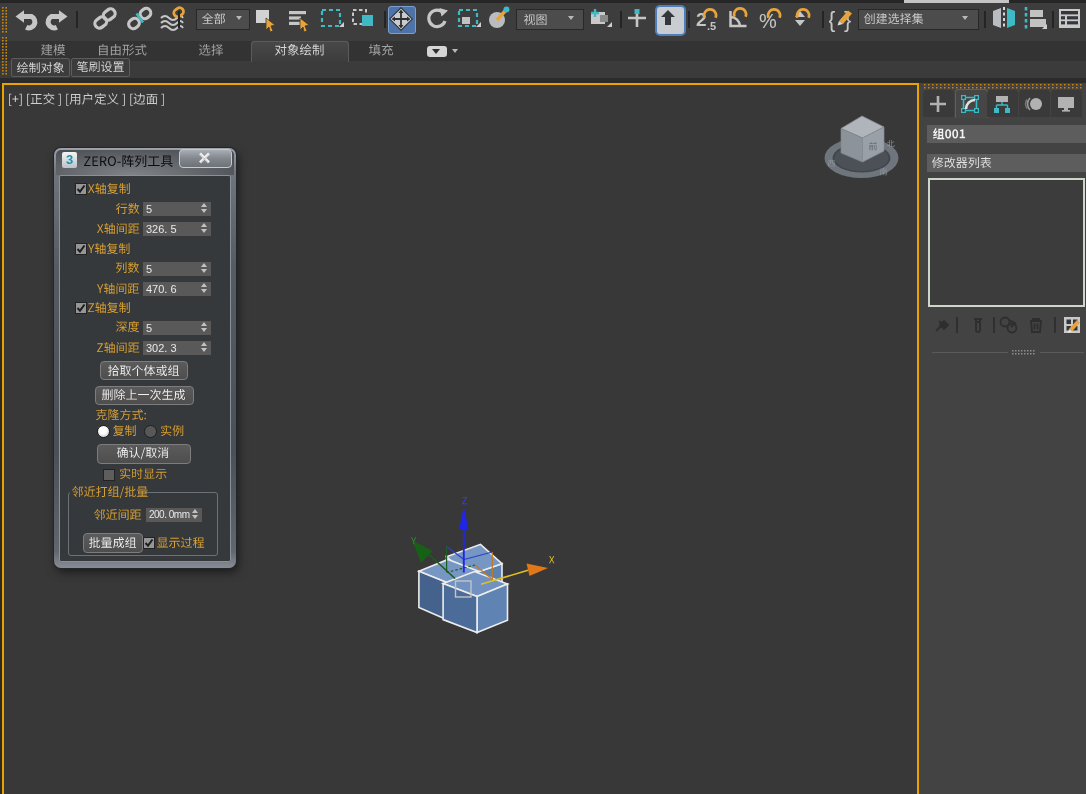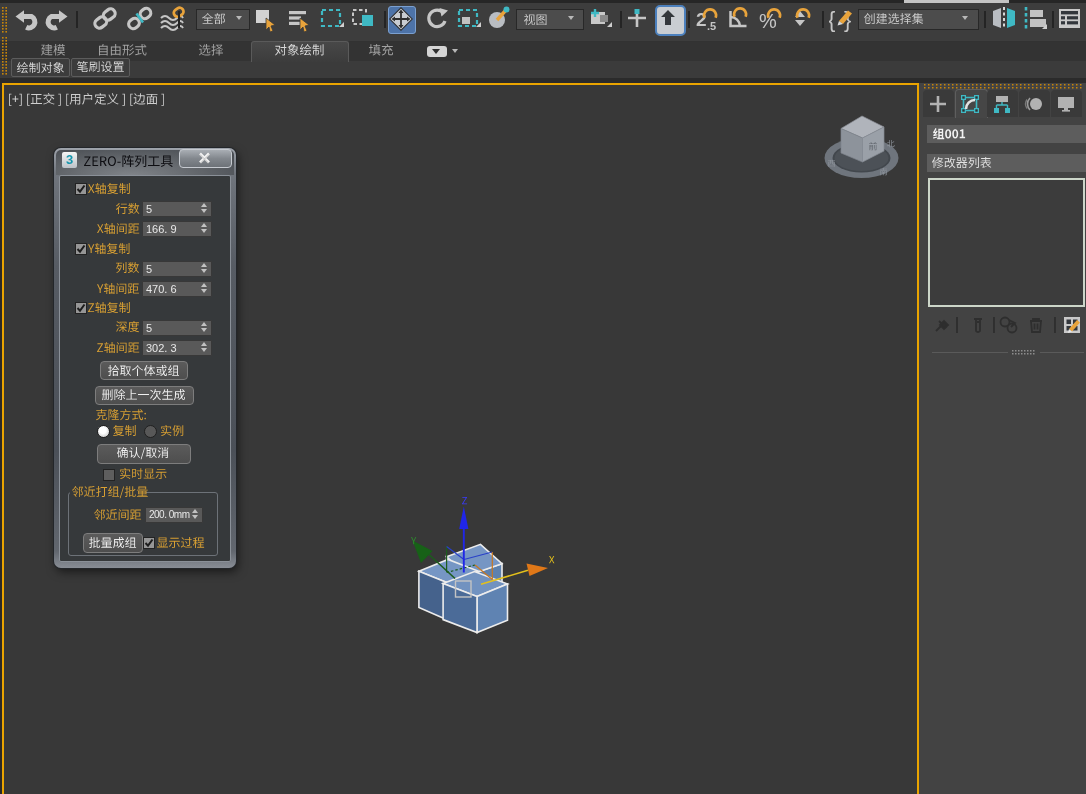--- a/index.html
+++ b/index.html
@@ -529,21 +529,21 @@
       <path transform="translate(-0.30,10.09)" d="M5.2 -9.4V-8.5H11.1V-9.4ZM3.2 -10.1C2.6 -9.2 1.4 -8.1 0.4 -7.5C0.6 -7.3 0.8 -6.9 0.9 -6.7C2 -7.5 3.3 -8.7 4.1 -9.7ZM4.7 -6V-5.2H8.7V-0.2C8.7 -0 8.7 0 8.4 0.1C8.2 0.1 7.4 0.1 6.5 0C6.7 0.3 6.8 0.7 6.8 0.9C8 0.9 8.7 0.9 9.1 0.8C9.5 0.6 9.6 0.4 9.6 -0.2V-5.2H11.5V-6ZM3.7 -7.5C2.9 -6.1 1.5 -4.8 0.3 -3.9C0.5 -3.7 0.8 -3.3 0.9 -3.1C1.4 -3.5 1.8 -3.9 2.3 -4.4V1H3.2V-5.4C3.7 -6 4.2 -6.6 4.5 -7.2Z M17.3 -9.9C17.1 -9.4 16.7 -8.7 16.4 -8.3L17 -8C17.3 -8.4 17.7 -9 18.1 -9.5ZM13.1 -9.5C13.4 -9 13.7 -8.4 13.8 -7.9L14.5 -8.2C14.4 -8.7 14.1 -9.3 13.7 -9.8ZM16.9 -3.1C16.6 -2.5 16.3 -2 15.8 -1.5C15.3 -1.7 14.9 -2 14.4 -2.2C14.6 -2.4 14.8 -2.8 15 -3.1ZM13.3 -1.8C13.9 -1.6 14.6 -1.3 15.2 -1C14.4 -0.4 13.5 -0.1 12.5 0.2C12.6 0.3 12.8 0.6 12.9 0.9C14 0.6 15 0.1 15.9 -0.6C16.3 -0.4 16.7 -0.1 16.9 0.1L17.5 -0.5C17.2 -0.7 16.9 -0.9 16.5 -1.1C17.1 -1.8 17.6 -2.7 17.9 -3.7L17.4 -3.9L17.3 -3.9H15.3L15.6 -4.5L14.8 -4.6C14.7 -4.4 14.6 -4.1 14.5 -3.9H12.8V-3.1H14.1C13.8 -2.6 13.6 -2.2 13.3 -1.8ZM15.1 -10.1V-7.8H12.6V-7.1H14.8C14.2 -6.3 13.3 -5.6 12.5 -5.2C12.6 -5.1 12.9 -4.7 13 -4.5C13.7 -4.9 14.5 -5.6 15.1 -6.3V-4.8H15.9V-6.5C16.5 -6.1 17.2 -5.5 17.5 -5.2L18 -5.9C17.7 -6.1 16.7 -6.7 16.1 -7.1H18.4V-7.8H15.9V-10.1ZM19.5 -10C19.2 -7.9 18.7 -5.9 17.8 -4.6C18 -4.5 18.3 -4.2 18.5 -4C18.8 -4.5 19 -5 19.3 -5.6C19.5 -4.4 19.9 -3.3 20.3 -2.4C19.7 -1.2 18.7 -0.4 17.4 0.3C17.6 0.4 17.8 0.8 17.9 1C19.1 0.3 20.1 -0.5 20.8 -1.5C21.4 -0.5 22.1 0.3 23.1 0.9C23.2 0.6 23.5 0.3 23.7 0.1C22.7 -0.4 21.9 -1.3 21.3 -2.4C21.9 -3.6 22.3 -5.1 22.6 -6.9H23.4V-7.8H20C20.1 -8.4 20.3 -9.1 20.4 -9.9ZM21.7 -6.9C21.5 -5.5 21.2 -4.3 20.8 -3.3C20.3 -4.4 20 -5.6 19.8 -6.9Z" fill="#d9a033"></path>
     </svg>
 <div class="spin" style="left:142px;top:201px;width:68px;height:14px"></div>
     <div class="spintx" style="left:146px;top:202px">5</div>
     <div class="uarr" style="left:201px;top:203px"></div>
     <div class="darr" style="left:201px;top:209px"></div>
 <svg class="abs" style="left:96.8px;top:222.5px;" width="44" height="13" viewBox="0 0 44 13">
       <path transform="translate(-0.20,10.08)" d="M0.2 0H1.4L2.6 -2.4C2.9 -2.8 3.1 -3.3 3.3 -3.8H3.4C3.7 -3.3 3.9 -2.8 4.2 -2.4L5.5 0H6.7L4.1 -4.5L6.5 -8.8H5.3L4.2 -6.6C3.9 -6.1 3.8 -5.8 3.5 -5.3H3.5C3.2 -5.8 3 -6.1 2.8 -6.6L1.6 -8.8H0.4L2.8 -4.5Z M13.2 -3.3H14.8V-0.5H13.2ZM13.2 -4.1V-6.7H14.8V-4.1ZM17.2 -3.3V-0.5H15.7V-3.3ZM17.2 -4.1H15.7V-6.7H17.2ZM14.8 -10.1V-7.5H12.4V1H13.2V0.3H17.2V0.9H18V-7.5H15.7V-10.1ZM7.9 -4C8 -4.1 8.4 -4.2 8.8 -4.2H9.9V-2.4L7.4 -2L7.6 -1.1L9.9 -1.6V0.9H10.7V-1.8L12 -2L12 -2.8L10.7 -2.6V-4.2H11.9V-5H10.7V-6.8H9.9V-5H8.7C9 -5.8 9.4 -6.8 9.7 -7.8H11.9V-8.7H9.9C10 -9.1 10.1 -9.5 10.2 -9.9L9.3 -10.1C9.2 -9.6 9.1 -9.1 9 -8.7H7.5V-7.8H8.8C8.6 -6.9 8.3 -6 8.2 -5.7C8 -5.2 7.8 -4.8 7.6 -4.8C7.7 -4.6 7.8 -4.2 7.9 -4Z M20 -7.4V1H20.9V-7.4ZM20.1 -9.5C20.7 -9 21.3 -8.2 21.6 -7.7L22.3 -8.2C22.1 -8.7 21.4 -9.4 20.8 -9.9ZM23.4 -3.5H26.3V-1.9H23.4ZM23.4 -5.9H26.3V-4.3H23.4ZM22.6 -6.6V-1.2H27.2V-6.6ZM23.1 -9.4V-8.6H28.9V-0.1C28.9 0 28.9 0.1 28.7 0.1C28.5 0.1 28.1 0.1 27.6 0.1C27.7 0.3 27.8 0.7 27.8 0.9C28.6 0.9 29.1 0.9 29.4 0.8C29.7 0.6 29.8 0.4 29.8 -0.1V-9.4Z M32.7 -8.8H35V-6.7H32.7ZM37.5 -5.9H40.7V-3.4H37.5ZM42.2 -9.5H36.6V0.5H42.4V-0.4H37.5V-2.6H41.5V-6.7H37.5V-8.6H42.2ZM31.3 -0.4 31.5 0.4C32.8 0.1 34.5 -0.4 36.1 -0.9L36 -1.7L34.5 -1.2V-3.4H36V-4.2H34.5V-5.9H35.8V-9.6H31.9V-5.9H33.6V-1L32.7 -0.8V-4.7H31.9V-0.6Z" fill="#d9a033"></path>
     </svg>
 <div class="spin" style="left:142px;top:221px;width:68px;height:14px"></div>
-    <div class="spintx" style="left:146px;top:222px">166. 9</div>
+    <div class="spintx" style="left:146px;top:222px">326. 5</div>
     <div class="uarr" style="left:201px;top:223px"></div>
     <div class="darr" style="left:201px;top:229px"></div>
 <div class="cb" style="left:75px;top:243px"></div>
     <svg class="abs" style="left:75px;top:243px" width="12" height="12">
       <path d="M2.5 6 L5 8.7 L9.5 2.5" stroke="#1d1d1d" stroke-width="2" fill="none"></path>
     </svg>
 <svg class="abs" style="left:88.0px;top:243.0px;" width="43" height="13" viewBox="0 0 43 13">
       <path transform="translate(0.01,10.08)" d="M2.6 0H3.7V-3.4L6.4 -8.8H5.2L4.1 -6.3C3.8 -5.7 3.5 -5 3.2 -4.4H3.2C2.9 -5 2.6 -5.7 2.3 -6.3L1.2 -8.8H-0L2.6 -3.4Z M12.7 -3.3H14.3V-0.5H12.7ZM12.7 -4.1V-6.7H14.3V-4.1ZM16.7 -3.3V-0.5H15.2V-3.3ZM16.7 -4.1H15.2V-6.7H16.7ZM14.3 -10.1V-7.5H11.9V1H12.7V0.3H16.7V0.9H17.5V-7.5H15.2V-10.1ZM7.4 -4C7.5 -4.1 7.8 -4.2 8.3 -4.2H9.4V-2.4L6.9 -2L7.1 -1.1L9.4 -1.6V0.9H10.2V-1.8L11.5 -2L11.4 -2.8L10.2 -2.6V-4.2H11.4V-5H10.2V-6.8H9.4V-5H8.2C8.5 -5.8 8.9 -6.8 9.2 -7.8H11.4V-8.7H9.4C9.5 -9.1 9.6 -9.5 9.6 -9.9L8.8 -10.1C8.7 -9.6 8.6 -9.1 8.5 -8.7H7V-7.8H8.3C8.1 -6.9 7.8 -6 7.7 -5.7C7.5 -5.2 7.3 -4.8 7.1 -4.8C7.2 -4.6 7.3 -4.2 7.4 -4Z M21.8 -5.3H27.4V-4.5H21.8ZM21.8 -6.7H27.4V-5.9H21.8ZM20.9 -7.4V-3.8H22.3C21.6 -2.9 20.5 -2.1 19.5 -1.5C19.7 -1.4 20 -1.1 20.1 -0.9C20.6 -1.2 21.1 -1.6 21.6 -2C22.1 -1.5 22.7 -1 23.4 -0.6C22 -0.2 20.4 0 18.8 0.2C18.9 0.4 19.1 0.7 19.1 1C20.9 0.8 22.8 0.4 24.5 -0.2C25.9 0.4 27.6 0.7 29.4 0.9C29.5 0.6 29.7 0.3 29.9 0.1C28.3 -0 26.8 -0.3 25.5 -0.6C26.6 -1.2 27.6 -1.9 28.2 -2.7L27.6 -3.1L27.5 -3.1H22.7C22.9 -3.3 23.1 -3.6 23.2 -3.8L23.2 -3.8H28.3V-7.4ZM21.6 -10.1C21 -8.9 20 -7.8 18.9 -7.1C19.1 -6.9 19.4 -6.5 19.5 -6.4C20.1 -6.8 20.8 -7.5 21.3 -8.2H29.2V-8.9H21.9C22.1 -9.2 22.2 -9.5 22.4 -9.8ZM26.8 -2.4C26.2 -1.8 25.4 -1.4 24.4 -1C23.5 -1.4 22.8 -1.8 22.2 -2.4Z M38.5 -9V-2.3H39.3V-9ZM40.6 -10V-0.3C40.6 -0.1 40.6 -0 40.4 -0C40.2 -0 39.5 -0 38.8 -0C38.9 0.2 39 0.7 39.1 0.9C40 0.9 40.6 0.9 41 0.7C41.4 0.6 41.5 0.3 41.5 -0.3V-10ZM32.1 -9.8C31.8 -8.6 31.4 -7.4 30.9 -6.6C31.1 -6.5 31.5 -6.4 31.7 -6.3C31.9 -6.6 32.1 -7.1 32.3 -7.5H33.8V-6.3H30.9V-5.4H33.8V-4.2H31.5V-0H32.3V-3.4H33.8V0.9H34.7V-3.4H36.4V-0.9C36.4 -0.8 36.3 -0.8 36.2 -0.8C36.1 -0.8 35.7 -0.8 35.2 -0.8C35.3 -0.6 35.4 -0.2 35.4 0C36.1 0 36.6 0 36.8 -0.1C37.1 -0.3 37.2 -0.5 37.2 -0.9V-4.2H34.7V-5.4H37.6V-6.3H34.7V-7.5H37.2V-8.4H34.7V-10H33.8V-8.4H32.6C32.7 -8.8 32.8 -9.2 32.9 -9.6Z" fill="#d9a033"></path>
     </svg>
 <svg class="abs" style="left:116.0px;top:262.4px;" width="25" height="13" viewBox="0 0 25 13">

